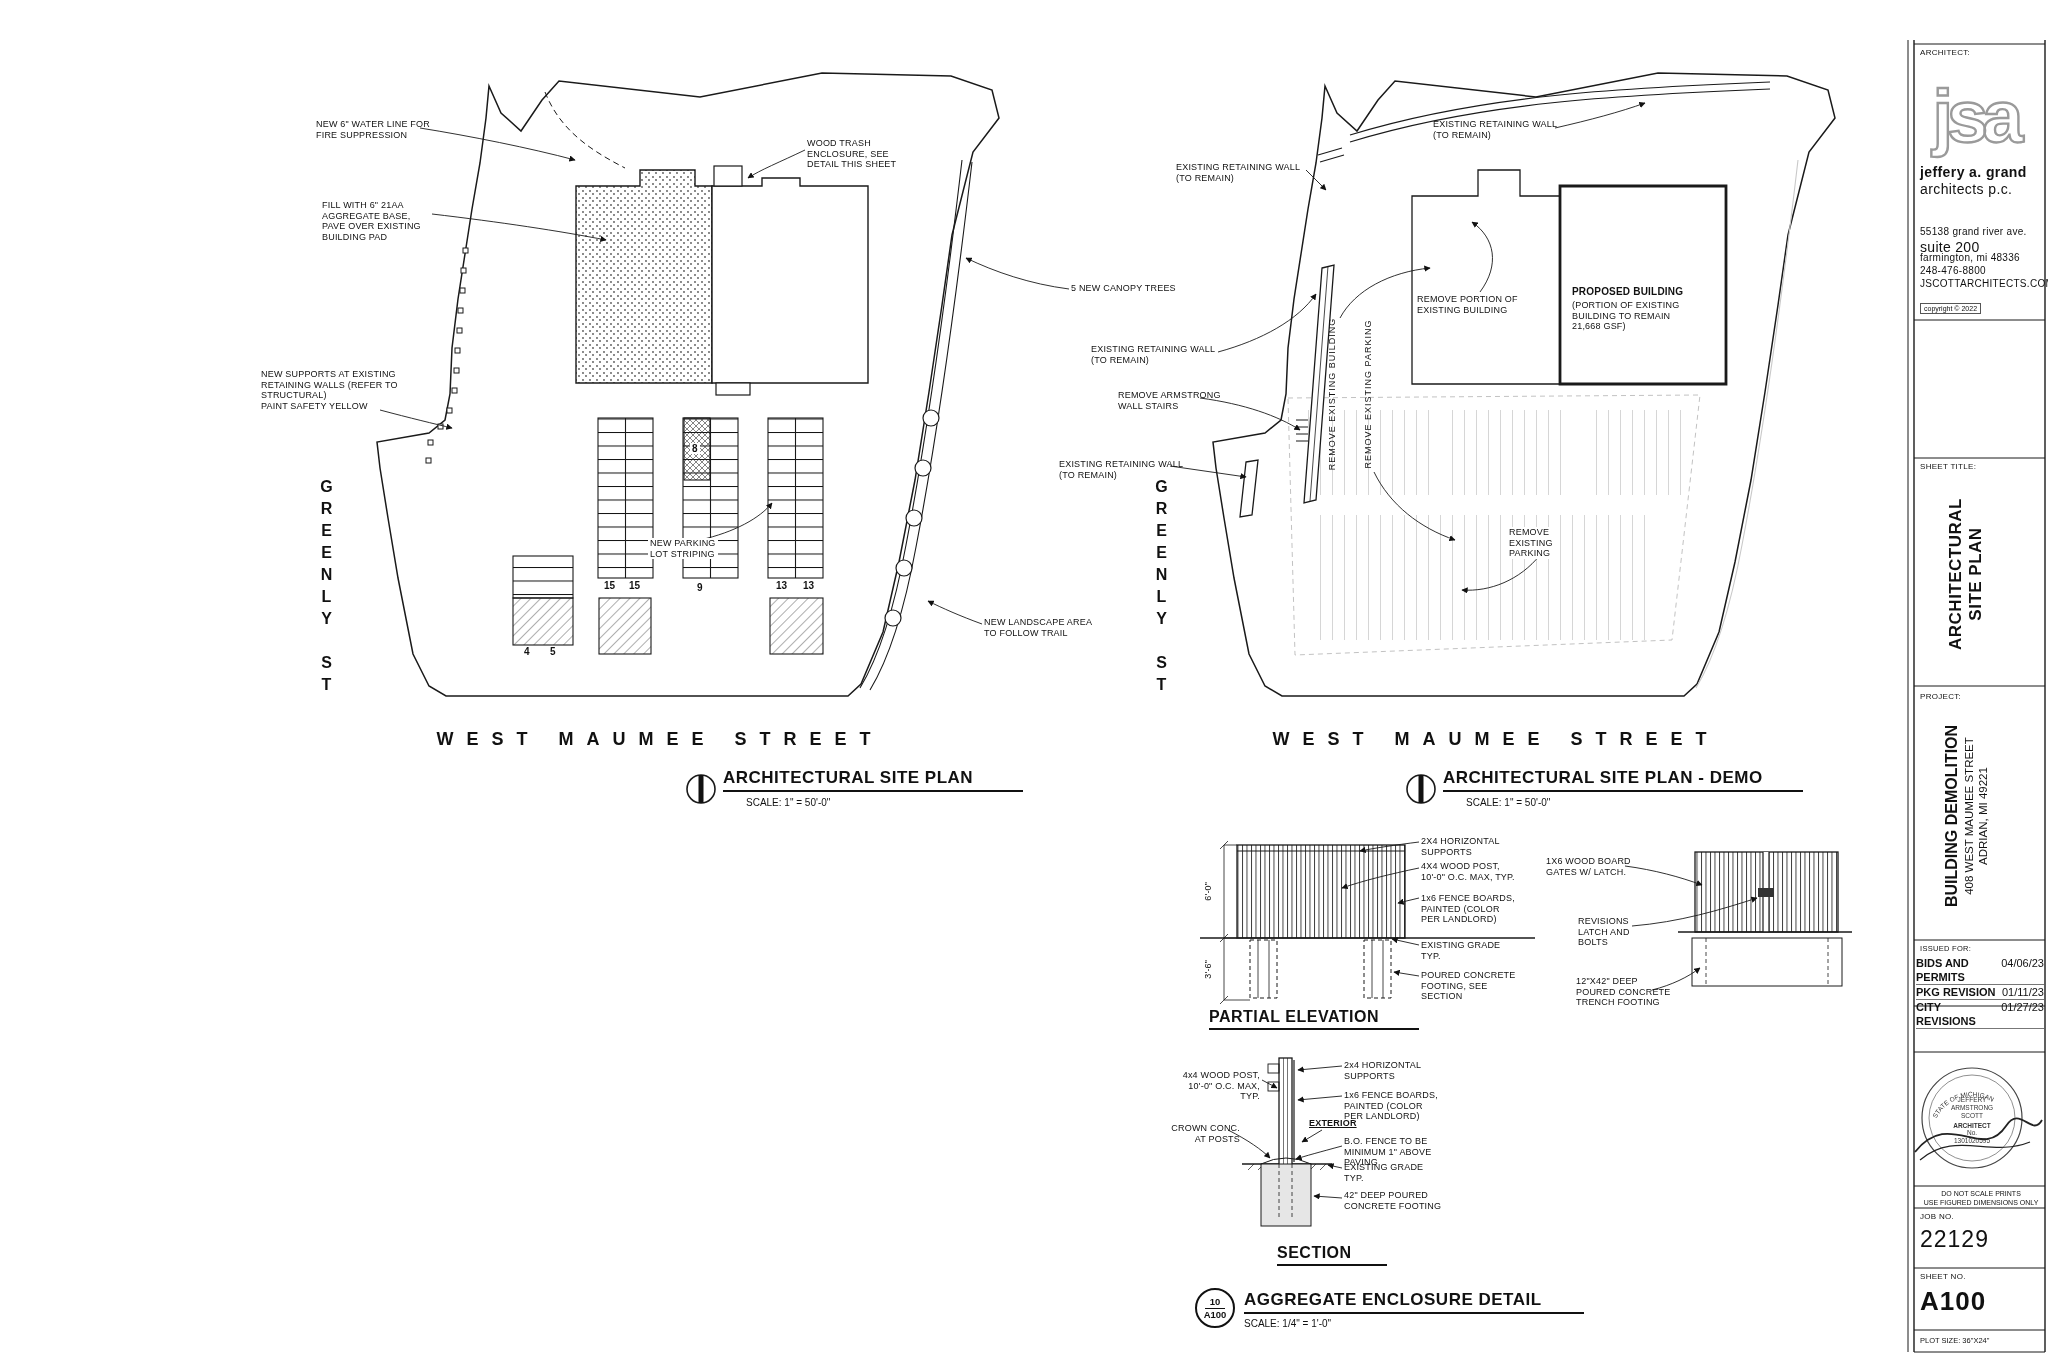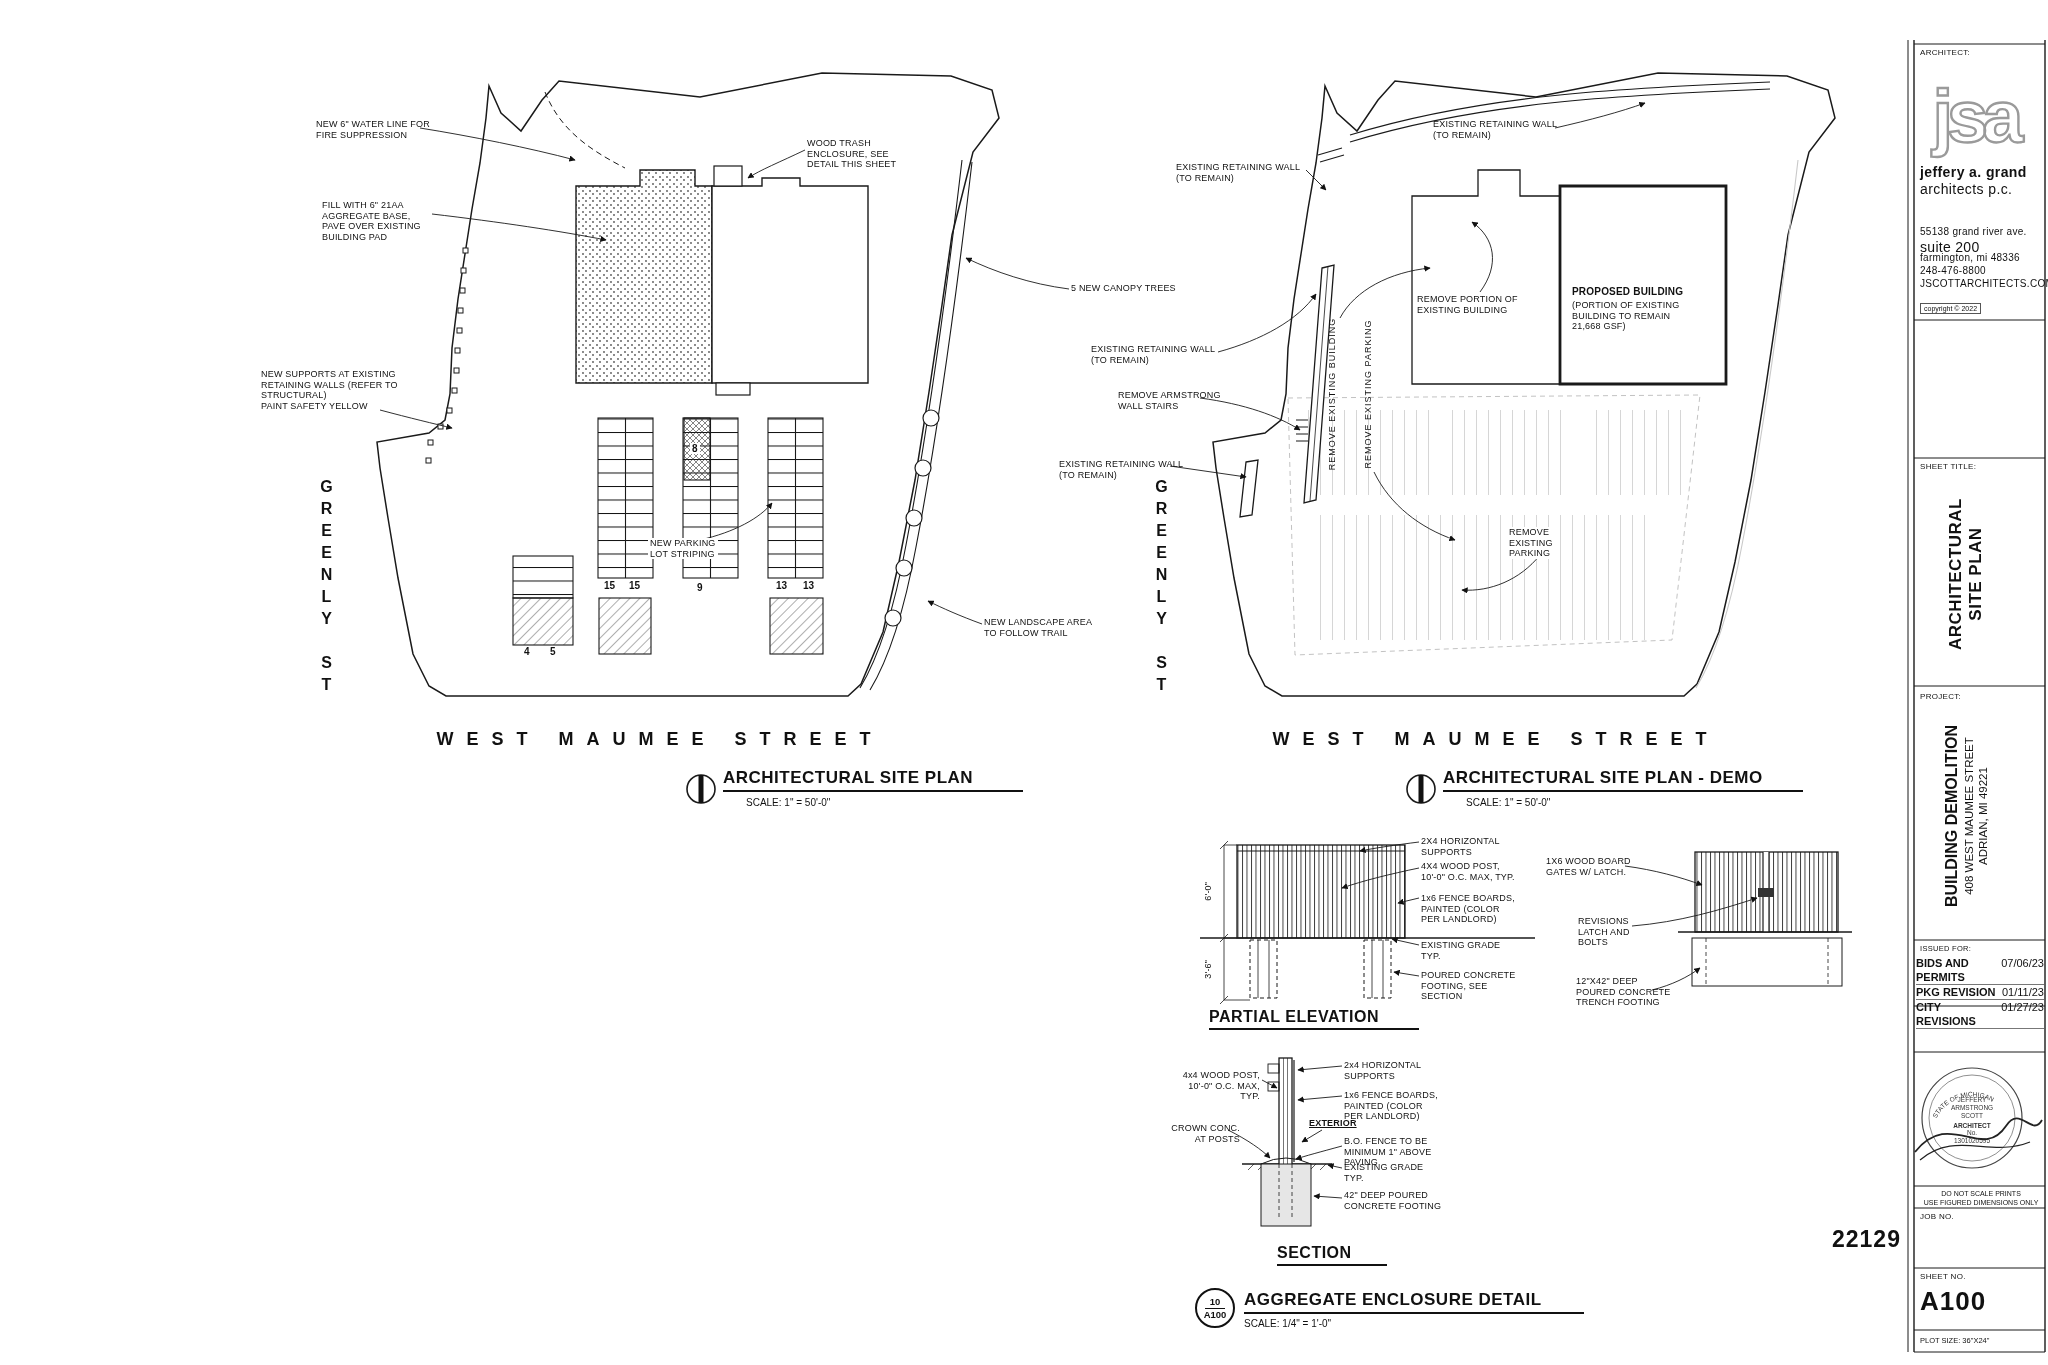--- a/index.html
+++ b/index.html
@@ -399,33 +399,33 @@
 <div class="vtb" style="left:1843px;top:790px;width:250px;height:52px">
   <div style="font-size:16px;font-weight:bold;line-height:20px">BUILDING DEMOLITION</div>
   <div style="font-size:11.5px;line-height:14px">408 WEST MAUMEE STREET</div>
   <div style="font-size:11.5px;line-height:14px">ADRIAN, MI 49221</div>
 </div>
 
 <div class="tb" style="left:1920px;top:944px;font-size:7.5px">ISSUED FOR:</div>
 <div class="issued">
   <div class="row">
     <span class="nm">BIDS AND PERMITS</span>
-    <span>07/06/23</span>
+    <span>04/06/23</span>
   </div>
   <div class="row">
     <span class="nm">PKG REVISION</span>
     <span>01/11/23</span>
   </div>
   <div class="row">
     <span class="nm">CITY REVISIONS</span>
     <span>01/27/23</span>
   </div>
 </div>
 
 <div class="tb-small" style="left:1916px;top:1190px;width:130px;text-align:center">DO NOT SCALE PRINTS</div>
 <div class="tb-small" style="left:1916px;top:1199px;width:130px;text-align:center">USE FIGURED DIMENSIONS ONLY</div>
 <div class="tb" style="left:1920px;top:1212px">JOB NO.</div>
-<div class="tb" style="left:1832px;top:1226px;font-size:23px;font-weight:bold;letter-spacing:1px">22129</div>
+<div class="tb" style="left:1920px;top:1226px;font-size:23px;font-weight:normal;letter-spacing:1px">22129</div>
 <div class="tb" style="left:1920px;top:1272px">SHEET NO.</div>
 <div class="tb" style="left:1920px;top:1286px;font-size:26px;font-weight:bold;letter-spacing:1px">A100</div>
 <div class="tb-small" style="left:1920px;top:1336px;font-size:7.5px">PLOT SIZE: 36"X24"</div>
 
 </div>
 
 </body></html>

